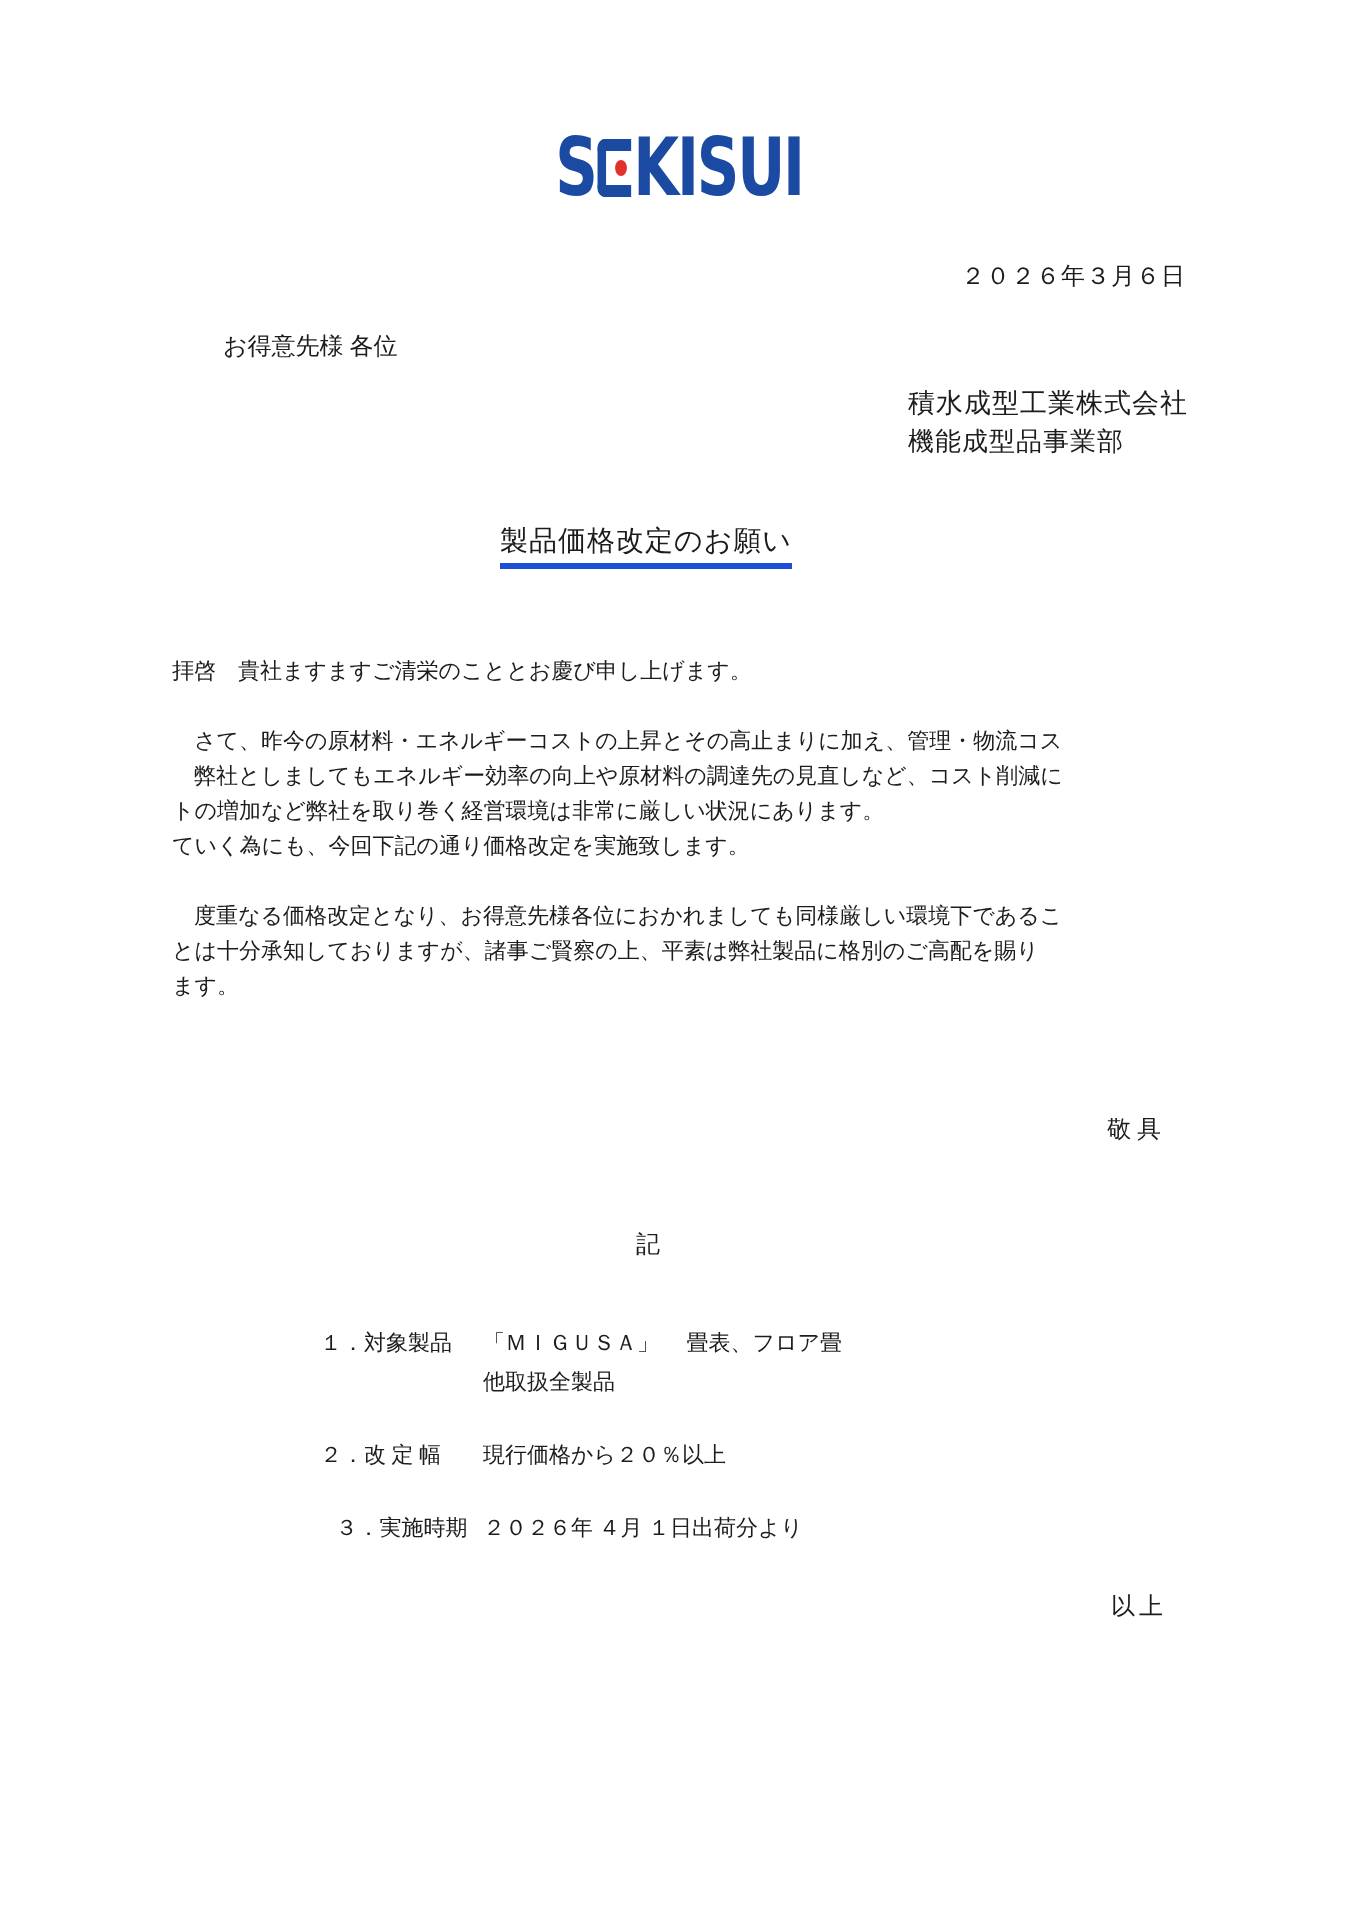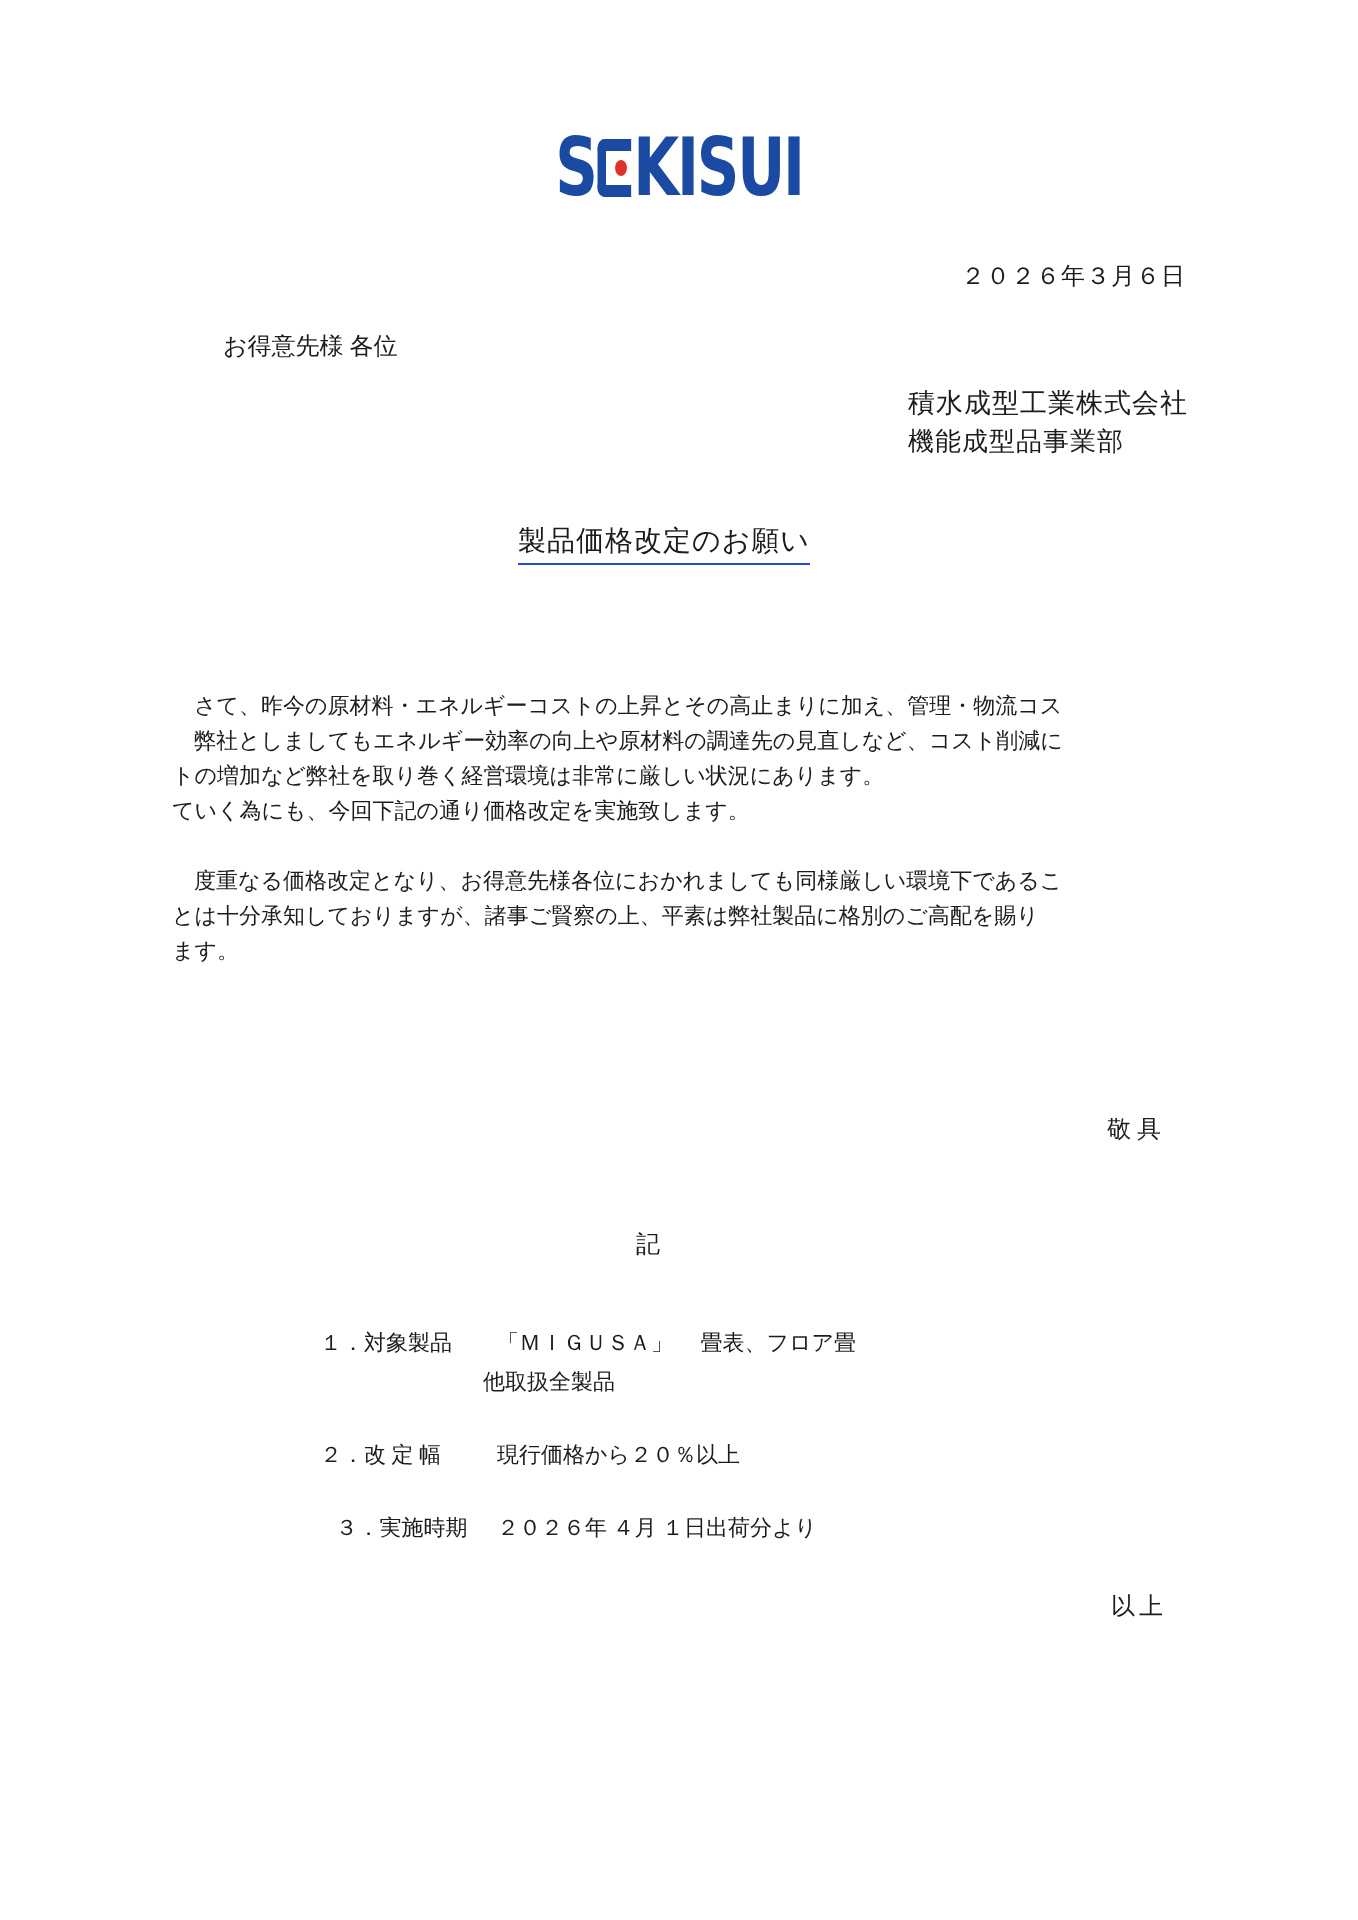--- a/index.html
+++ b/index.html
@@ -39,36 +39,36 @@
 
   
   .date-line{position:absolute;top:260px;right:172px;font-size:24px;letter-spacing:1px;}
   .recipient-line{position:absolute;top:330px;left:196px;font-size:24px;margin-left:27px;}
   .sender-block{position:absolute;top:383px;right:170px;text-align:left;}
   .sender-company{font-size:27px;line-height:40px;letter-spacing:1px;}
   .sender-division{font-size:26px;line-height:38px;letter-spacing:1px;}
 
   
   .doc-title{
-    position:absolute;top:522px;left:518px;
+    position:absolute;top:522px;left:500px;
     font-size:28px;letter-spacing:1px;
-    border-bottom:2px solid #1d4ed8;padding-bottom:3px;
+    border-bottom:6px solid #1d4ed8;padding-bottom:3px;
   }
 
   
   .body-text{position:absolute;top:653px;left:172px;width:1040px;font-size:22px;}
   .body-text .line{height:35px;line-height:35px;white-space:nowrap;}
   .para{margin:0;}
   .para + .para{margin-top:35px;}
 
   .keigu{position:absolute;top:1113px;right:191px;font-size:24px;letter-spacing:6px;}
   .ki-marker{position:absolute;top:1228px;left:636px;font-size:24px;}
 
   
-  .item-row{position:absolute;left:320px;display:flex;font-size:22px;line-height:30px;white-space:nowrap;gap:14px;}
+  .item-row{position:absolute;left:320px;display:flex;font-size:22px;line-height:30px;white-space:nowrap;}
   .item-row .label{width:163px;flex:none;}
   .row-1{top:1328px;}
   .row-1b{top:1367px;left:483px;}
   .row-2{top:1440px;}
   .row-3{top:1513px;text-align:center;}
 
   .ijou{position:absolute;top:1590px;right:191px;font-size:24px;letter-spacing:4px;}
 </style>
 </head>
 <body>
@@ -89,20 +89,21 @@
 
   <div class="sender-block">
     <div class="sender-company">積水成型工業株式会社</div>
     <div class="sender-division">機能成型品事業部</div>
   </div>
 
   <div class="doc-title">製品価格改定のお願い</div>
 
   <div class="body-text">
     <div class="para">
+      <div class="line">拝啓　貴社ますますご清栄のこととお慶び申し上げます。</div>
     </div>
     <div class="para">
       <div class="line">　さて、昨今の原材料・エネルギーコストの上昇とその高止まりに加え、管理・物流コス</div>
       <div class="line">　弊社としましてもエネルギー効率の向上や原材料の調達先の見直しなど、コスト削減に</div>
       <div class="line">トの増加など弊社を取り巻く経営環境は非常に厳しい状況にあります。</div>
       <div class="line">ていく為にも、今回下記の通り価格改定を実施致します。</div>
     </div>
     <div class="para">
       <div class="line">　度重なる価格改定となり、お得意先様各位におかれましても同様厳しい環境下であるこ</div>
       <div class="line">とは十分承知しておりますが、諸事ご賢察の上、平素は弊社製品に格別のご高配を賜り</div>

